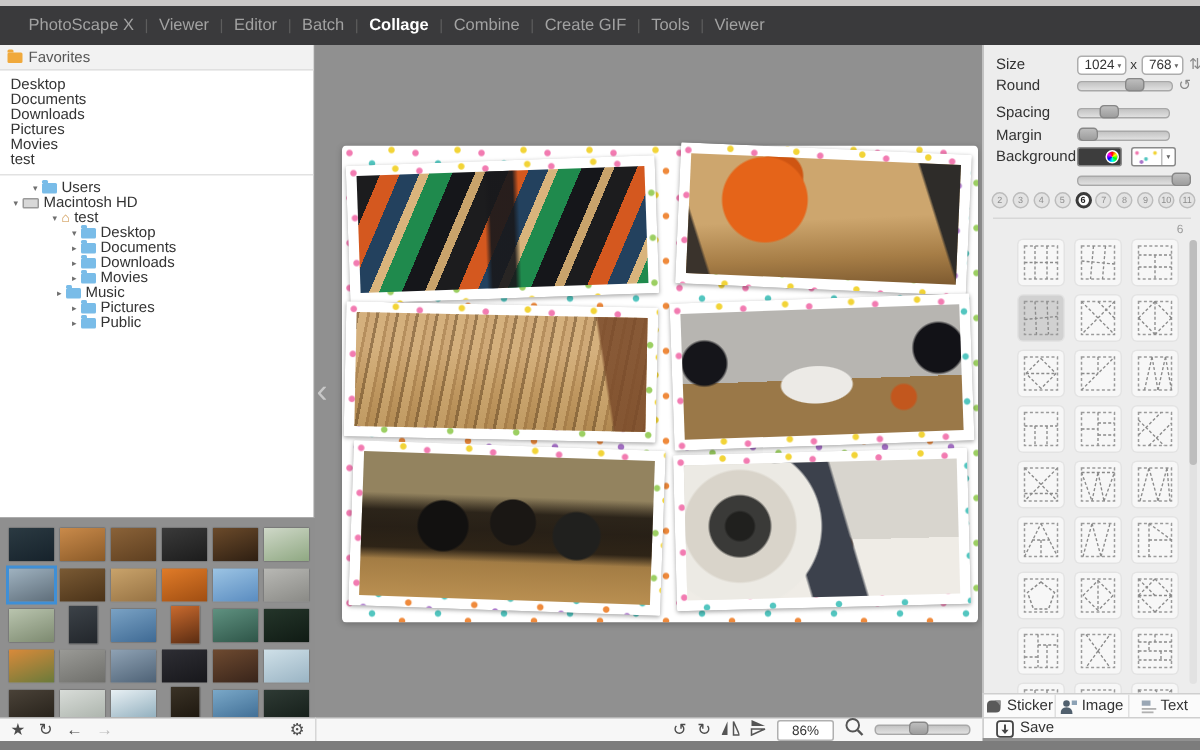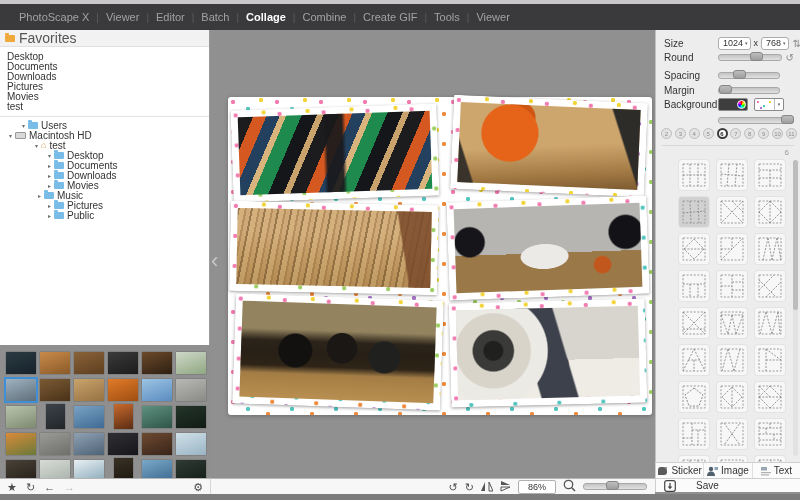--- a/index.html
+++ b/index.html
@@ -12,21 +12,21 @@
            display:flex;align-items:center;padding-left:12px;box-sizing:border-box}
   .mi{color:#a2a2a2;font-size:11px;padding:0 7px;white-space:nowrap}
   .mi.active{color:#ffffff;font-weight:bold}
   .msep{color:#5d5d5d;font-size:10px}
 
   
   #sidebar{position:absolute;left:0;top:30px;width:210px;height:315px;background:#fff;
            border-right:1px solid #9a9a9a;box-sizing:border-box;overflow:hidden}
   #favhead{height:16px;background:#f2f2f2;border-bottom:1px solid #e0e0e0;display:flex;
            align-items:center;gap:4px;padding-left:5px}
-  #favhead .t{font-size:14px;color:#555}
+  #favhead .t{font-size:10px;color:#555}
   .fico{width:10px;height:7px;border-radius:1px;position:relative;display:inline-block;flex:none}
   .fico::before{content:"";position:absolute;top:-2px;left:0;width:4px;height:2px;border-radius:1px 1px 0 0;background:inherit}
   .fico.yellow{background:#f0a93c}
   .fico.blue{background:#79bce8}
   #favlist{padding:5px 0 0 7px}
   .favitem{height:10px;line-height:10px;font-size:10px;color:#333}
   #favdivider{border-top:1px solid #e2e2e2;margin-top:4px}
   #tree{padding-top:3px}
   .treerow{height:10px;display:flex;align-items:center;font-size:10px;color:#333;white-space:nowrap}
   .treerow.sel{background:#b4c0cb}
@@ -151,21 +151,21 @@
            border:1px solid #a8a8a8;border-radius:3px}
   #zoomslider .th{position:absolute;top:-3px;width:13px;height:9px;margin-left:-6px;
            background:linear-gradient(#bdbdbd,#9e9e9e);border:1px solid #878787;border-radius:3px;box-sizing:border-box}
   #actions{position:absolute;left:655px;top:462px;width:145px;height:16px;background:#fbfbfb;
            border-top:1px solid #cfcfcf;border-left:1px solid #cfcfcf;display:flex;box-sizing:border-box}
   .abtn{flex:1;display:flex;align-items:center;justify-content:center;gap:3px;font-size:10px;
         color:#333;border-right:1px solid #e0e0e0}
   .abtn:last-child{border-right:none}
   #savebar{position:absolute;left:655px;top:478px;width:145px;height:14px;background:#fbfbfb;
            border-top:1px solid #cfcfcf;border-left:1px solid #cfcfcf;display:flex;align-items:center;
-           gap:20px;padding-left:8px;box-sizing:border-box;font-size:10px;color:#333}
+           gap:4px;padding-left:8px;box-sizing:border-box;font-size:10px;color:#333}
   #bottomstrip{position:absolute;left:0;top:494px;width:800px;height:6px;background:#7c7c7c}
 </style>
 </head>
 <body>
 
 <div id="topstrip"></div>
 
 <div id="menubar">
     <span class="mi">PhotoScape X</span>
     <span class="msep">|</span>

